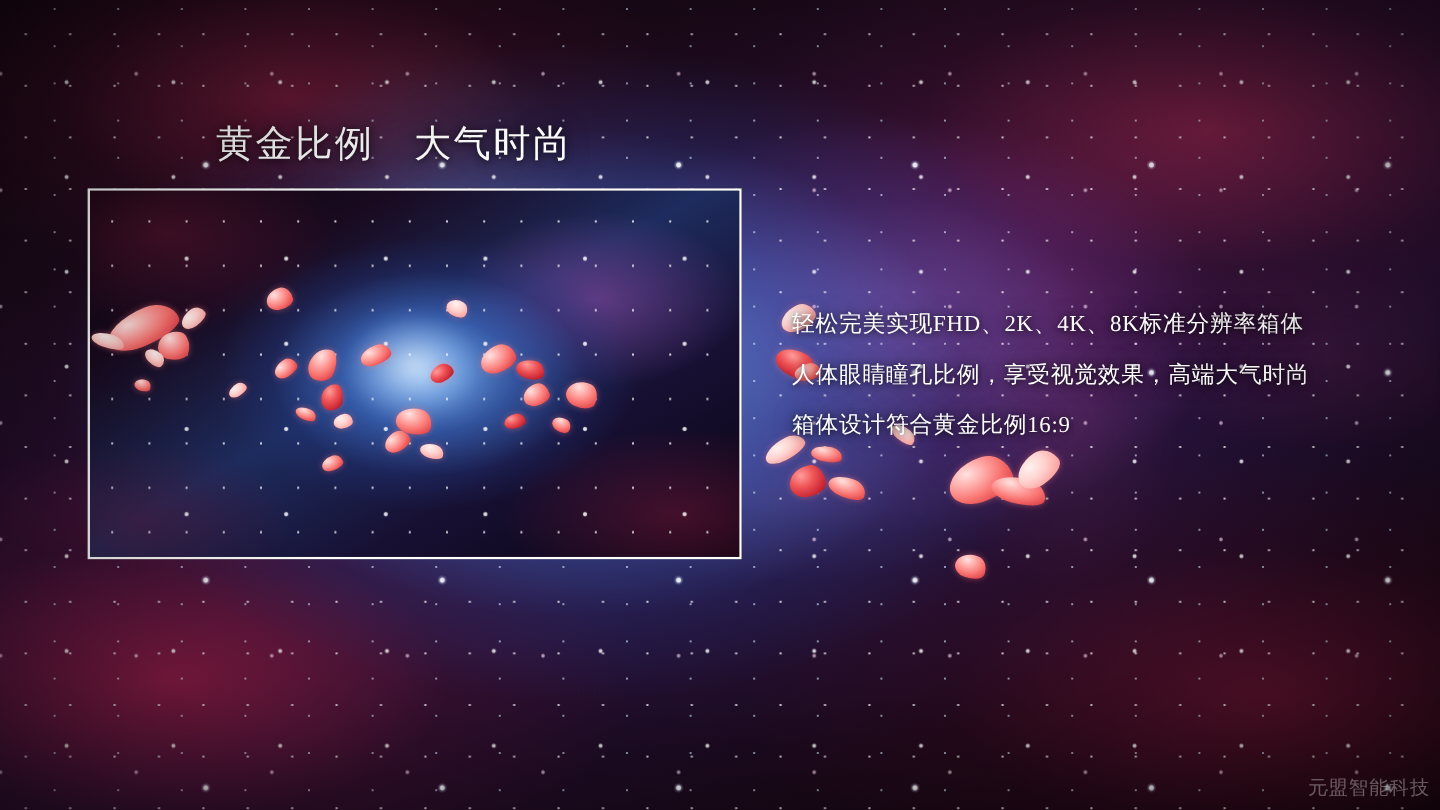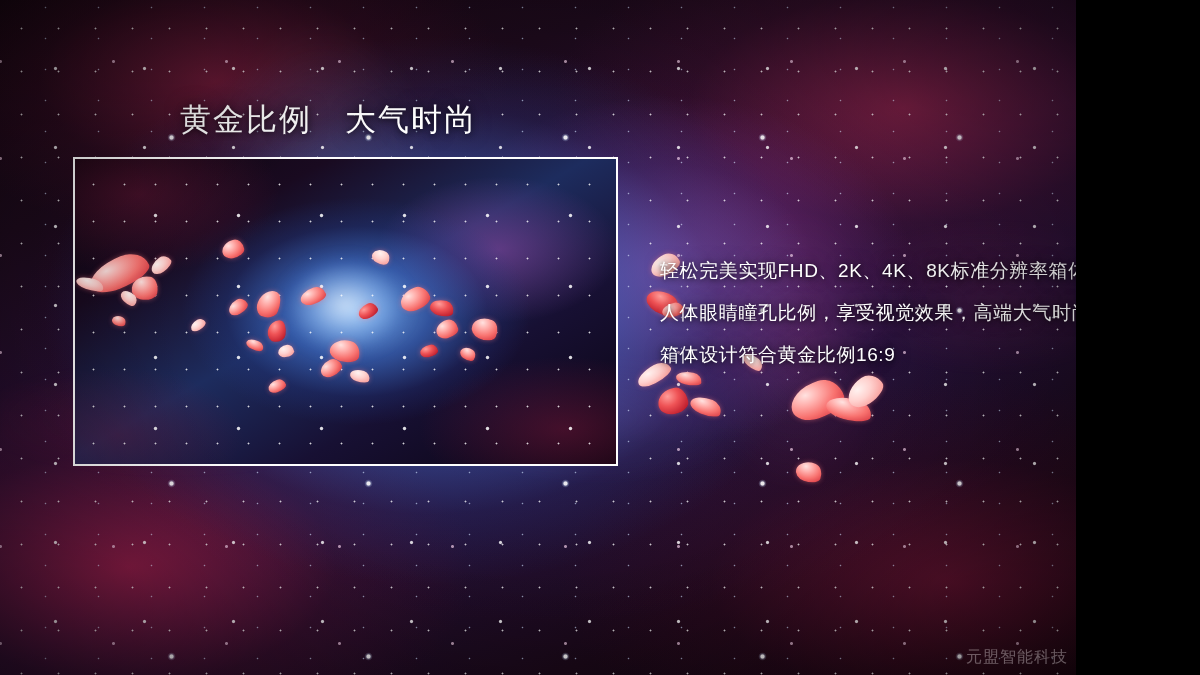--- a/index.html
+++ b/index.html
@@ -2,24 +2,24 @@
 <html><head>
 <meta charset="utf-8">
 <style>
   html, body {
     margin: 0;
     padding: 0;
     background: #000;
   }
   #slide {
     position: relative;
-    width: 1076px;
+    width: 1200px;
     height: 675px;
     overflow: hidden;
-    font-family: Liberation Sans, sans-serif;
+    font-family: Liberation Serif, serif;
     background: #120510;
   }
 
   
   .bg-layer {
     position: absolute;
     inset: 0;
     pointer-events: none;
   }
   #bg-base {

